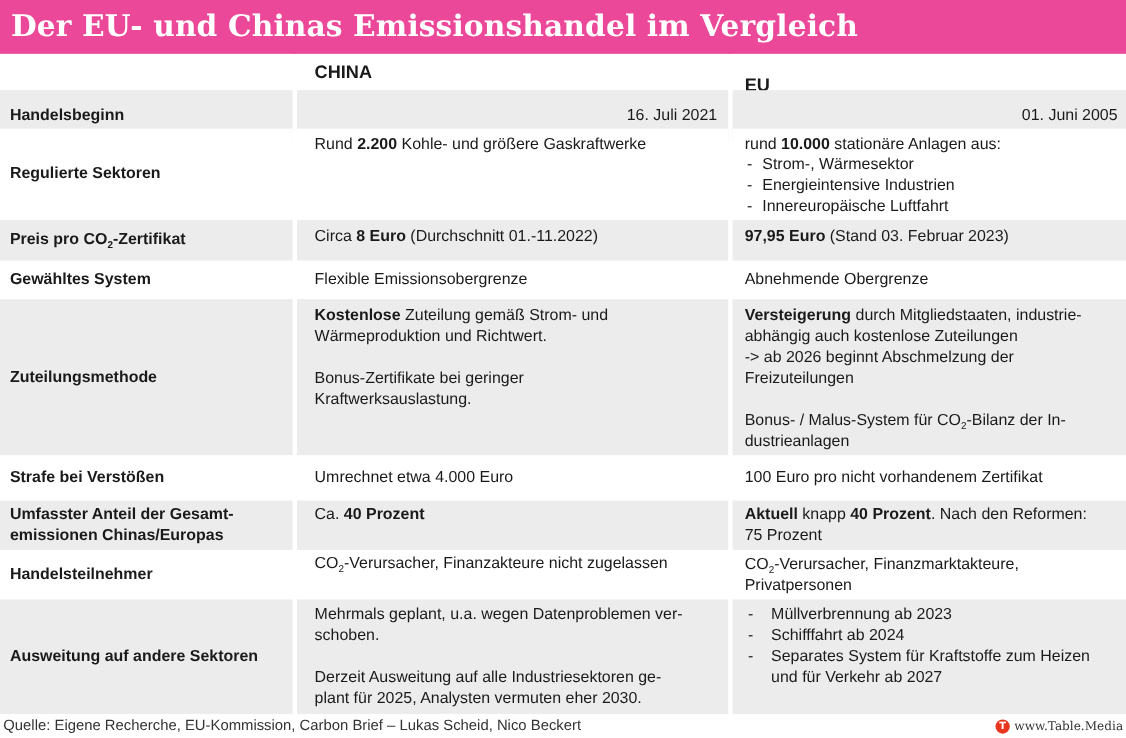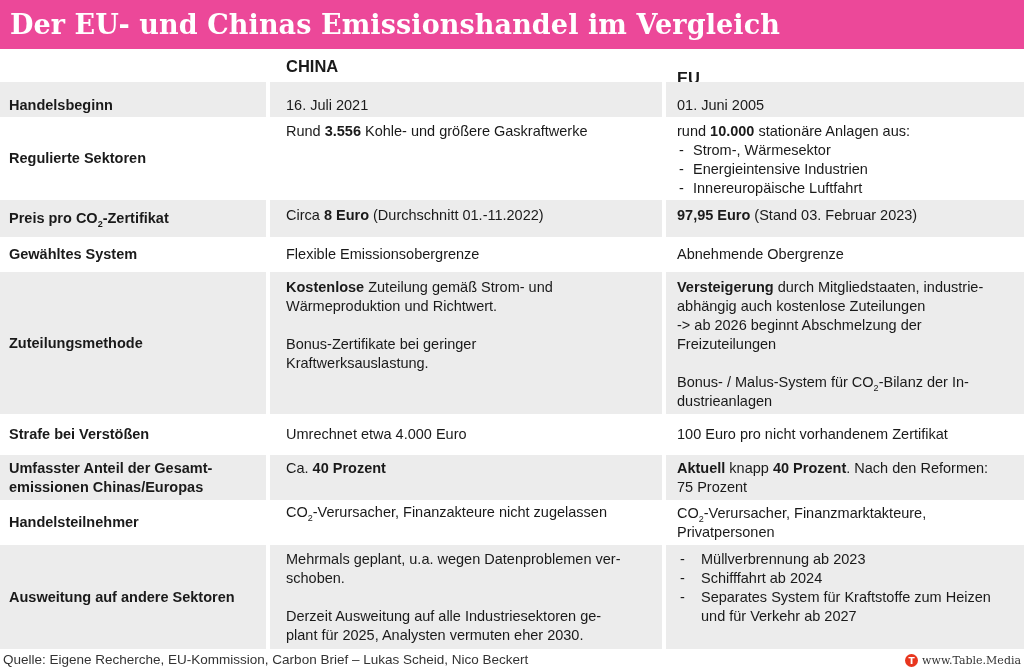--- a/index.html
+++ b/index.html
@@ -42,34 +42,34 @@
 <body>
 
 <div class="title-bar">Der EU- und Chinas Emissionshandel im Vergleich</div>
 
 <div class="row header" style="top:49px;height:33px;">
   <div class="cell c1"></div>
   <div class="cell c2">CHINA</div>
   <div class="cell c3">EU</div>
 </div>
 
-<div class="row gray" style="top:82px;height:46px;">
+<div class="row gray" style="top:82px;height:46px;text-align:right;">
   <div class="cell c1">Handelsbeginn</div>
   <div class="cell c2 v-center">
       <span>16. Juli 2021</span>
     </div>
   <div class="cell c3 v-center">
       <span>01. Juni 2005</span>
     </div>
 </div>
 
 <div class="row white" style="top:117px;height:83px;">
   <div class="cell c1">Regulierte Sektoren</div>
   <div class="cell c2" style="padding-top:5px;">
-    <span>Rund </span><b>3.556</b><span> Kohle- und größere Gaskraftwerke</span>
+    <span>Rund </span><b>2.200</b><span> Kohle- und größere Gaskraftwerke</span>
   </div>
   <div class="cell c3" style="padding-top:5px;">
     <div><span>rund </span><b>10.000</b><span> stationäre Anlagen aus:</span></div>
     <ul class="dash-list">
       <li>Strom-, Wärmesektor</li>
       <li>Energieintensive Industrien</li>
       <li>Innereuropäische Luftfahrt</li>
     </ul>
   </div>
 </div>

